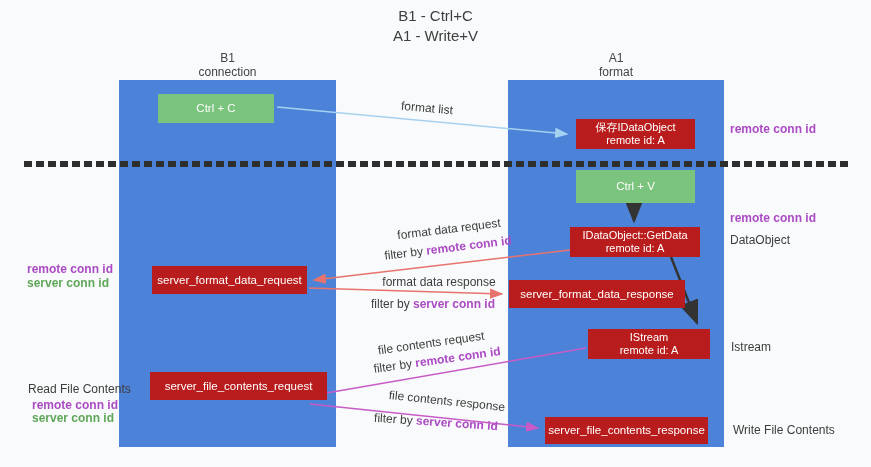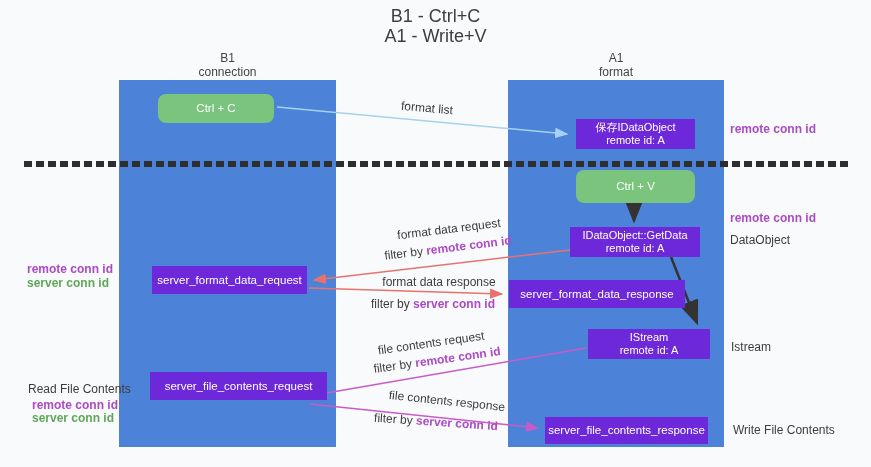--- a/index.html
+++ b/index.html
@@ -1,25 +1,25 @@
 <!DOCTYPE html>
 <html><head>
 <meta charset="utf-8">
 <style>
   html,body{margin:0;padding:0;background:#f9fafb;}
   .canvas{position:relative;width:871px;height:467px;background:#f9fafb;
     font-family:"Liberation Sans",sans-serif;overflow:hidden;}
   .title{position:absolute;left:0;right:0;top:6px;text-align:center;
-    font-size:18px;line-height:20px;color:#3e3e3e;}
+    font-size:15px;line-height:20px;color:#3e3e3e;}
   .colhead{position:absolute;text-align:center;font-size:12px;line-height:14px;color:#444;}
   .col{position:absolute;background:#4c82d8;top:80px;height:367px;}
   .node{position:absolute;display:flex;flex-direction:column;align-items:center;
     justify-content:center;color:#fff;font-size:11.5px;line-height:13px;text-align:center;white-space:nowrap;}
-  .orange{background:#6d28d9;}
-  .green{background:#7ac47e;border-radius:8px;}
+  .orange{background:#b91c1c;}
+  .green{background:#7ac47e;}
   .dashline{position:absolute;left:24px;top:161px;width:824px;height:6px;
     background:repeating-linear-gradient(90deg,#2e2e2e 0 8px,transparent 8px 12px);}
   .lbl{position:absolute;font-size:12px;color:#3d3d3d;white-space:nowrap;}
   .ctr{transform:translateX(-50%);}
   .purple{color:#ab4bc4;font-weight:bold;}
   .greenlbl{color:#5fa758;font-weight:bold;}
   svg.arrows{position:absolute;left:0;top:0;width:871px;height:467px;pointer-events:none;}
 </style>
 </head>
 <body>

